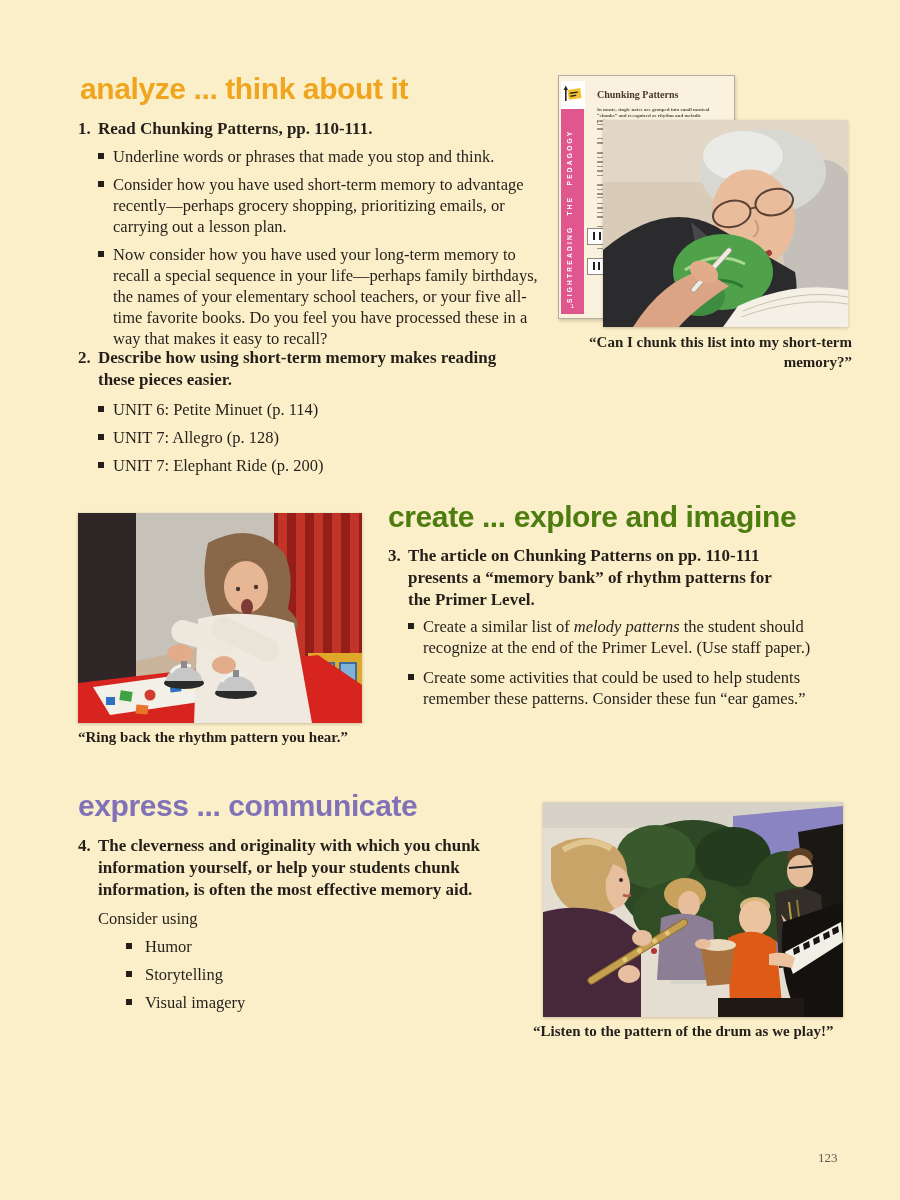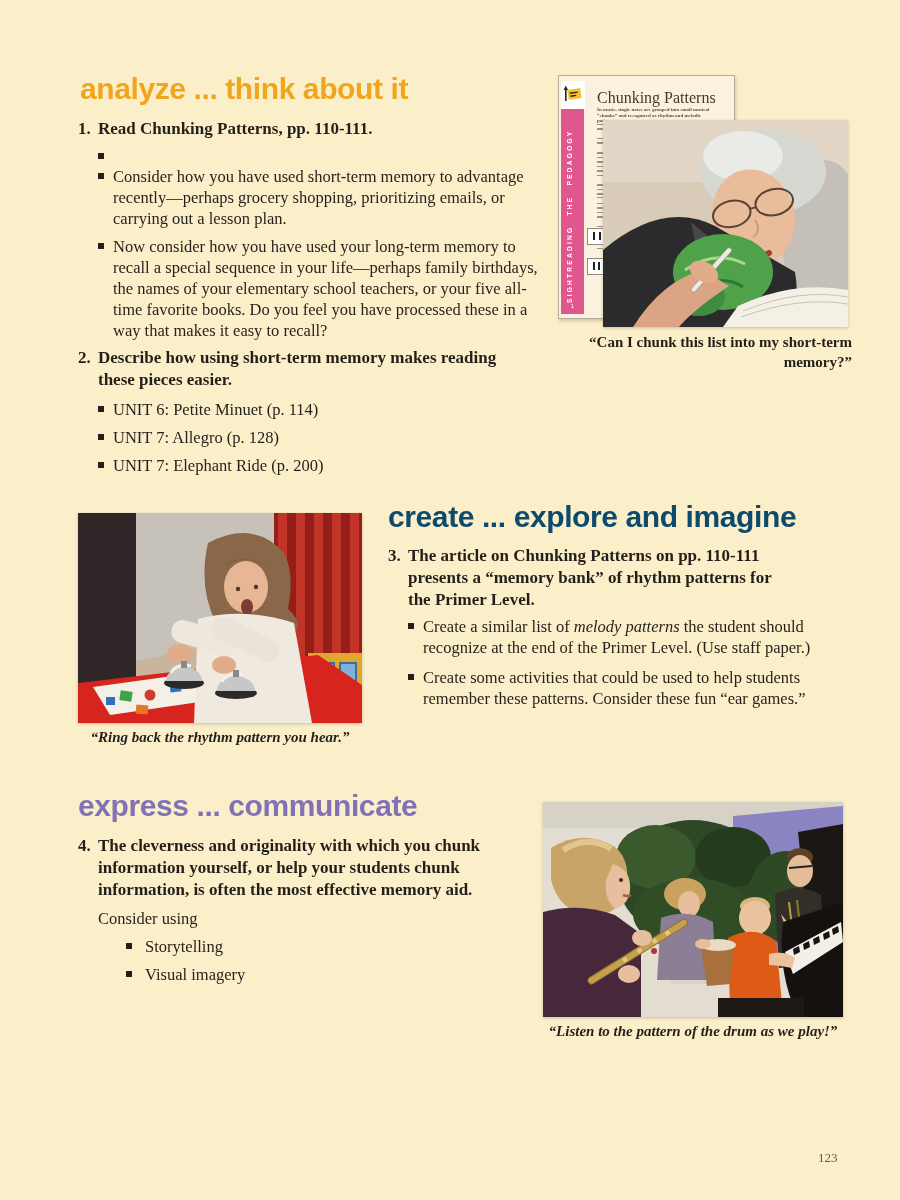--- a/index.html
+++ b/index.html
@@ -1,45 +1,45 @@
 <!DOCTYPE html>
 <html><head>
 <meta charset="utf-8">
 <style>
   html,body{margin:0;padding:0;background:#fff;}
   #page{position:relative;width:900px;height:1200px;background:#FBEFCA;overflow:hidden;
         font-family:"Liberation Serif","DejaVu Serif",serif;color:#241F1A;}
   .h{position:absolute;font-family:"Liberation Sans","DejaVu Sans",sans-serif;
      font-weight:bold;font-size:30px;letter-spacing:-0.4px;white-space:nowrap;}
-  .h-orange{color:#F0A51E;} .h-red{color:#0c4a6e;} .h-purple:{}
+  .h-orange{color:#F0A51E;} .h-red{color:#4d7c0f;} .h-purple:{}
   .h-purple{color:#8172B8;}
   .item{position:absolute;display:flex;font-weight:bold;font-size:17px;line-height:22px;}
   .item .num{flex:none;width:20px;}
   .bullets{position:absolute;}
   .bullet{display:flex;font-size:16.5px;line-height:21px;margin-bottom:7px;}
   .sq{flex:none;width:6px;height:6px;background:#241F1A;margin:7px 9px 0 0;}
   .plain{position:absolute;font-size:16.5px;line-height:21px;text-align:right;}
   .caption{position:absolute;font-weight:bold;font-size:15px;line-height:19.5px;}
   .cap-right{text-align:right;}
-  .cap-center{text-align:center;font-style:italic;}
+  .cap-center{text-align:left;}
   .pagenum{position:absolute;left:818px;top:1150px;font-size:13px;color:#5E5850;}
   em{font-style:italic;margin-top:12px;}
 
   
   #docthumb{position:absolute;left:558px;top:75px;width:175px;height:242px;
             background:#FAF2DE;border:1px solid #B3AE9F;box-shadow:1px 2px 3px rgba(90,80,50,.25);}
   #docthumb .logobox{position:absolute;left:2px;top:5px;width:24px;height:28px;background:#fff;}
   #docthumb .pinkbar{position:absolute;left:2px;top:33px;width:23px;bottom:4px;background:#E0568F;}
   #docthumb .vtext{position:absolute;left:5px;top:14px;width:14px;height:180px;
             writing-mode:vertical-rl;transform:rotate(180deg);
             font-family:"Liberation Sans","DejaVu Sans",sans-serif;font-weight:bold;
             font-size:6.5px;letter-spacing:2.3px;word-spacing:6px;color:#fff;white-space:nowrap;}
   #docthumb .vnum{position:absolute;bottom:5px;left:0;width:23px;text-align:center;
             font-size:6px;color:#fff;font-family:"Liberation Sans",sans-serif;}
-  #docthumb .doctitle{position:absolute;left:38px;top:13px;font-size:16px;font-weight:normal;color:#46382A;}
+  #docthumb .doctitle{position:absolute;left:38px;top:13px;font-size:10px;font-weight:bold;color:#46382A;}
   #docthumb .docintro{position:absolute;left:38px;top:31px;width:118px;font-size:5px;
             line-height:5.5px;font-weight:bold;color:#5A5248;}
   .tlines{position:absolute;left:38px;width:118px;
           background:repeating-linear-gradient(to bottom,#9B9484 0 1.5px,rgba(0,0,0,0) 1.5px 4.5px);}
   .musicbox{position:absolute;left:28px;width:26px;height:15px;background:#fff;border:1px solid #8F8A7C;}
   .musicbox i{position:absolute;top:3px;width:2px;height:8px;background:#222;}
 
   .photo{position:absolute;box-shadow:0 1px 3px rgba(90,75,40,.3);}
 </style>
 </head>
@@ -50,20 +50,21 @@
   <div class="h h-orange" style="left:80px;top:72px;">analyze ... think about it</div>
 
   <div class="item" style="left:78px;top:118px;width:470px;">
     <span class="num">1.</span>
     <span>Read Chunking Patterns, pp. 110-111.</span>
   </div>
 
   <div class="bullets" style="left:98px;top:146px;width:455px;">
     <div class="bullet">
       <span class="sq"></span>
+      <span class="btext">Underline words or phrases that made you stop and think.</span>
     </div>
     <div class="bullet">
       <span class="sq"></span>
       <span class="btext">Consider how you have used short-term memory to advantage recently—perhaps grocery shopping, prioritizing emails, or carrying out a lesson plan.</span>
     </div>
     <div class="bullet">
       <span class="sq"></span>
       <span class="btext">Now consider how you have used your long-term memory to recall a special sequence in your life—perhaps family birthdays, the names of your elementary school teachers, or your five all-time favorite books. Do you feel you have processed these in a way that makes it easy to recall?</span>
     </div>
   </div>
@@ -234,20 +235,24 @@
   <div class="h h-purple" style="left:78px;top:789px;">express ... communicate</div>
 
   <div class="item" style="left:78px;top:835px;width:435px;">
     <span class="num">4.</span>
     <span>The cleverness and originality with which you chunk information yourself, or help your students chunk information, is often the most effective memory aid.</span>
   </div>
 
   <div class="plain" style="left:98px;top:908px;">Consider using</div>
 
   <div class="bullets" style="left:126px;top:936px;width:260px;">
+    <div class="bullet">
+      <span class="sq" style="margin-right:13px;"></span>
+      <span class="btext">Humor</span>
+    </div>
     <div class="bullet">
       <span class="sq" style="margin-right:13px;"></span>
       <span class="btext">Storytelling</span>
     </div>
     <div class="bullet">
       <span class="sq" style="margin-right:13px;"></span>
       <span class="btext">Visual imagery</span>
     </div>
   </div>
 

